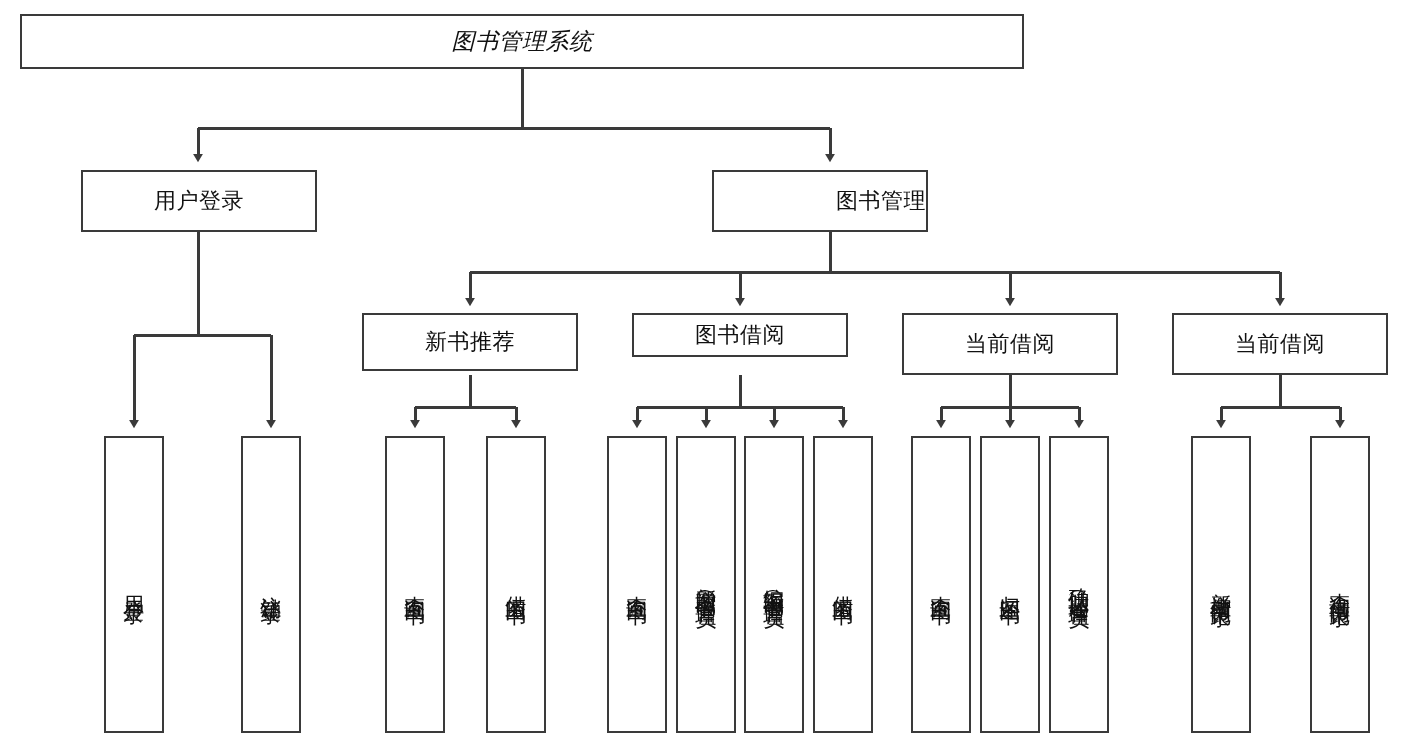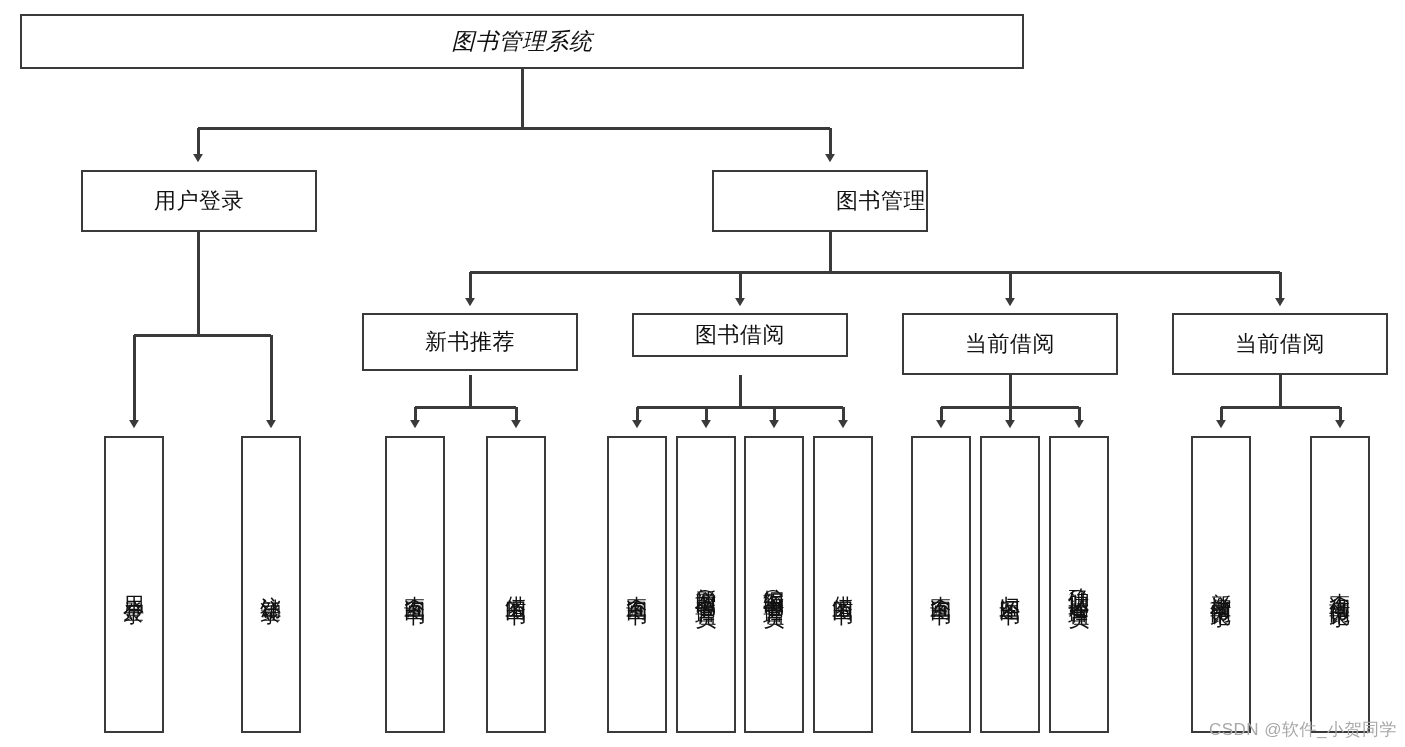--- a/index.html
+++ b/index.html
@@ -169,15 +169,14 @@
     <span class="label">确认归还（管理员）</span>
   </div>
 
   <div class="node leaf" style="left:1191px;top:436px;width:60px;height:297px;">
     <span class="label">新增借阅记录</span>
   </div>
   <div class="node leaf" style="left:1310px;top:436px;width:60px;height:297px;">
     <span class="label">查询借阅记录</span>
   </div>
 
-  <div class="watermark">CSDN @软件_小贺同学</div>
 
 </div>
 
 </body></html>

